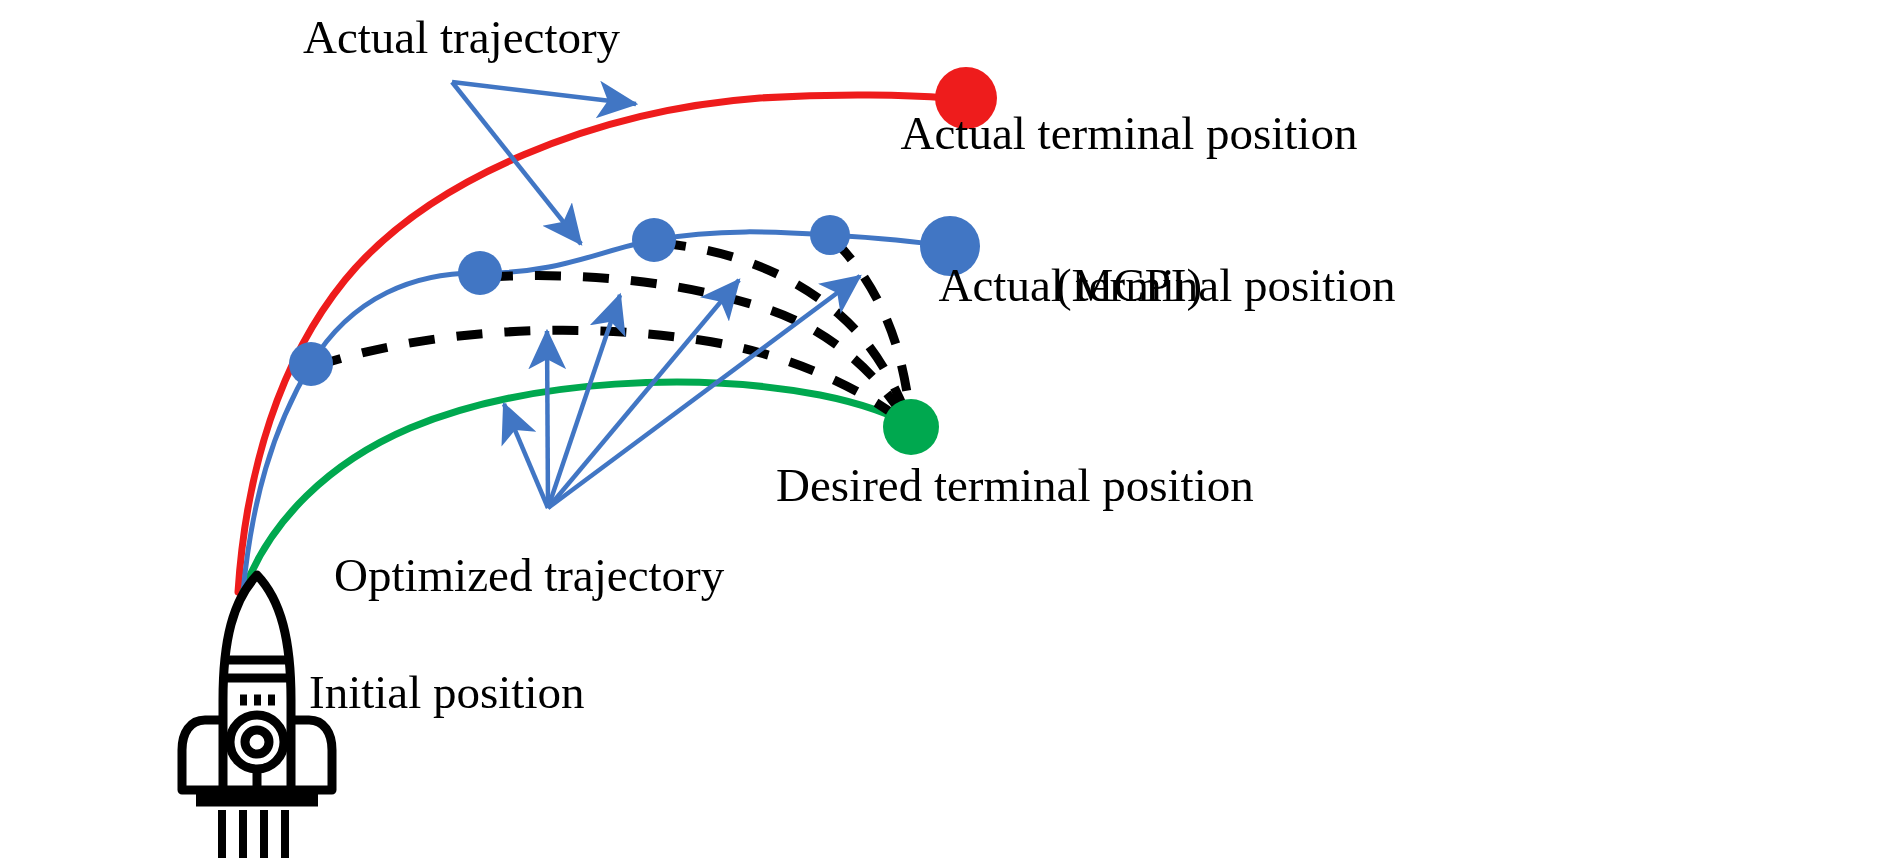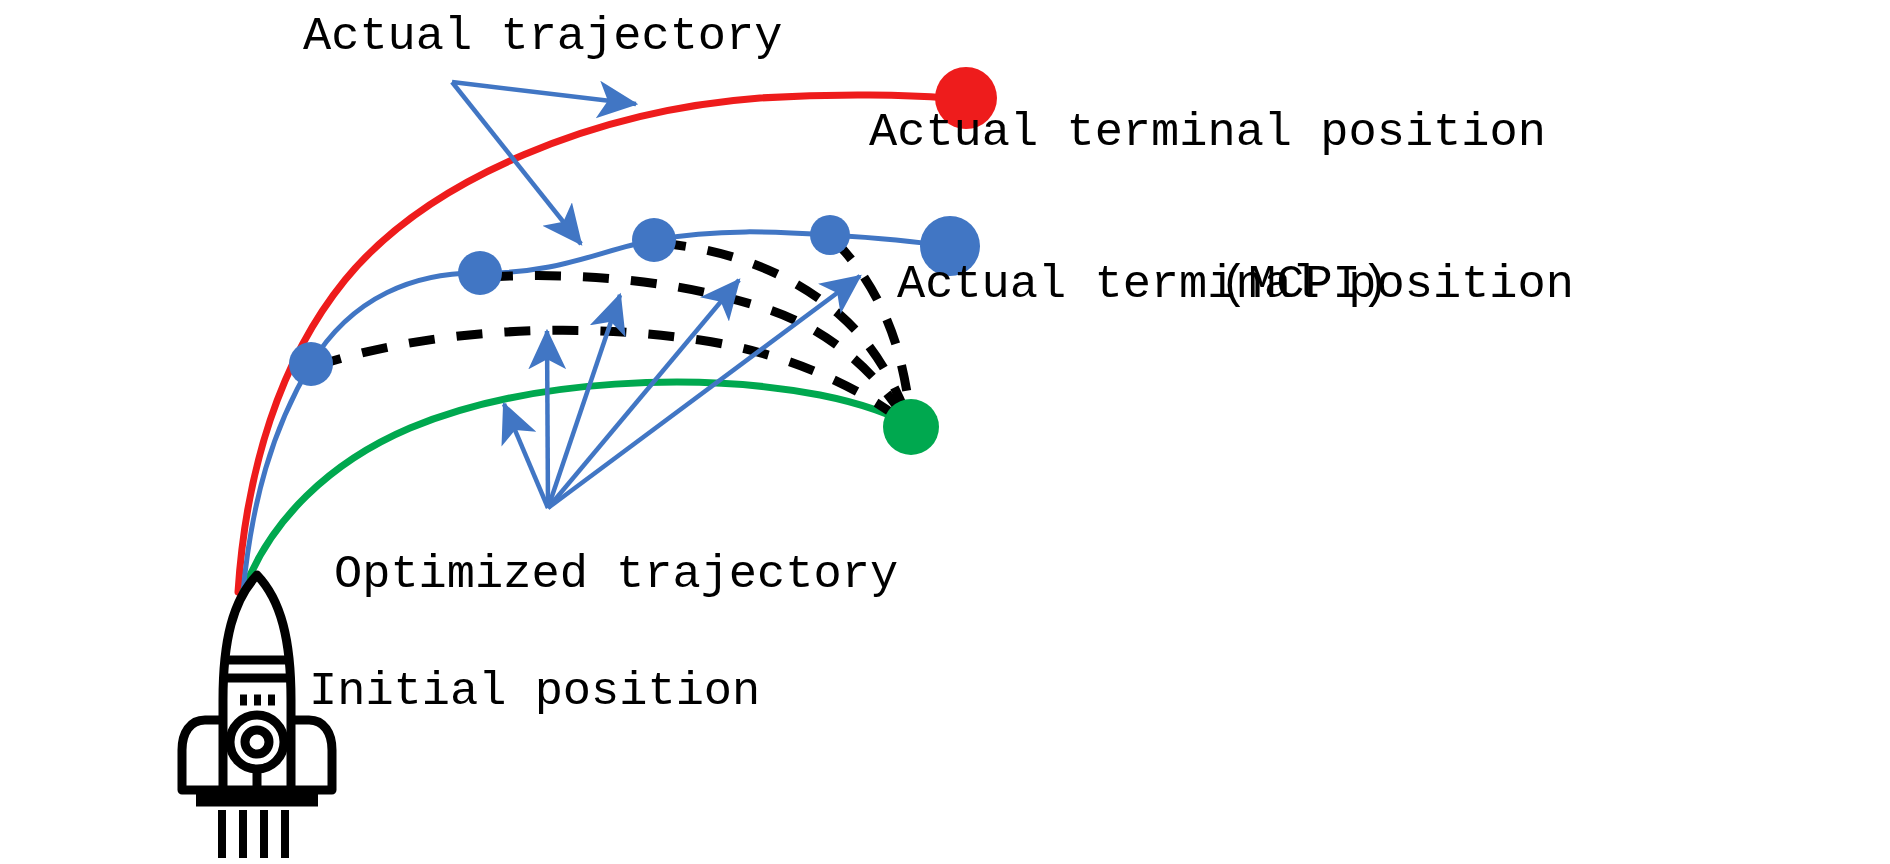--- a/index.html
+++ b/index.html
@@ -1,23 +1,23 @@
 <!DOCTYPE html>
 <html><head>
 <meta charset="utf-8">
 <style>
   html,body{margin:0;padding:0;background:#ffffff;}
   body{width:1890px;height:864px;overflow:hidden;
        font-family:"Liberation Serif","DejaVu Serif",serif;}
   #stage{position:relative;width:1890px;height:864px;background:#fff;}
   svg#art{position:absolute;left:0;top:0;width:1890px;height:864px;}
   .lbl{position:absolute;color:#000;white-space:pre;line-height:1.08;
-       font-family:Liberation Mono, monospace;}
+       font-family:Liberation Serif, serif;}
   .lbl-1{font-size:47px;}
-  .lbl-2{font-size:47px;text-align:right;}
+  .lbl-2{font-size:47px;text-align:center;}
 </style>
 </head>
 <body>
 
 <div id="stage">
 
   <svg id="art" viewBox="0 0 1890 864">
     <defs>
       <marker id="ah-blue" markerWidth="11" markerHeight="11" refX="8.5" refY="4.2" orient="auto" markerUnits="strokeWidth">
         <path d="M0,0 L9,4.2 L0,8.4 L2.2,4.2 Z" fill="#4176c4"></path>
@@ -103,18 +103,19 @@
 
   <div class="lbl lbl-2" style="left:869px; top:6px; width:520px;">
     <div>Actual terminal position</div>
     <div>(MCPI)</div>
   </div>
 
   <div class="lbl lbl-2" style="left:897px; top:158px; width:540px;">
     <div>Actual terminal position</div>
   </div>
 
+  <div class="lbl lbl-1" style="left:776px; top:460px;">Desired terminal position</div>
 
   <div class="lbl lbl-1" style="left:334px; top:516px;margin-top:34px;">Optimized trajectory</div>
 
   <div class="lbl lbl-1" style="left:309px; top:626px;margin-top:41px;">Initial position</div>
 
 </div>
 
 </body></html>

